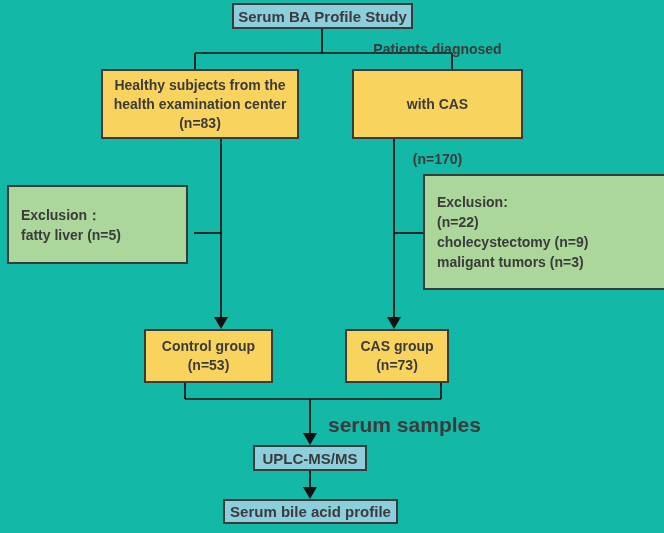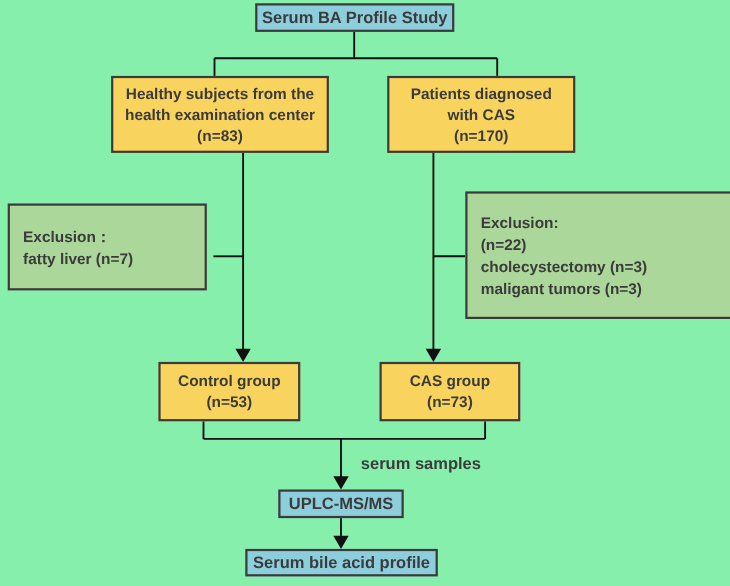--- a/index.html
+++ b/index.html
@@ -1,19 +1,19 @@
 <!DOCTYPE html>
 <html><head>
 <meta charset="utf-8">
 <style>
   html,body{margin:0;padding:0;background:#ffffff;}
   .canvas{
     position:relative;
     width:664px;height:533px;
-    background:#86efac;
+    background:#14b8a6;
     font-family:"Liberation Sans", sans-serif;
     overflow:hidden;
   }
   .wires{position:absolute;left:0;top:0;width:664px;height:533px;}
   .node{
     position:absolute;
     box-sizing:border-box;
     border:2px solid #3a3a3a;
     display:flex;
     flex-direction:column;
@@ -26,21 +26,21 @@
   .node .ln{display:block;}
   .blue{background:#8CCEDC;}
   .yellow{background:#F8D35E;}
   .green{background:#ABD79A;align-items:flex-start;text-align:left;padding-left:12px;padding-right:8px;}
   .fs14{font-size:14px;line-height:19px;}
   .fs14g{font-size:14px;line-height:20px;}
   .fs15{font-size:15px;line-height:19px;}
   .edge-label{
     position:absolute;
     font-weight:700;
-    font-size:15px;
+    font-size:21px;
     color:#3b3b3b;
     white-space:nowrap;
   }
 </style>
 </head>
 <body>
 
 <div class="canvas">
 
   <svg class="wires" width="664" height="533" viewBox="0 0 664 533" aria-hidden="true">
@@ -70,44 +70,44 @@
   <div class="node blue fs15" style="left:232px;top:3px;width:181px;height:26px;">
     <span class="ln">Serum BA Profile Study</span>
   </div>
 
   <div class="node yellow fs14" style="left:101px;top:69px;width:198px;height:70px;">
     <span class="ln">Healthy subjects from the</span>
     <span class="ln">health examination center</span>
     <span class="ln">(n=83)</span>
   </div>
 
-  <div class="node yellow fs14" style="left:352px;top:69px;width:171px;height:70px;">
+  <div class="node yellow fs14" style="left:352px;top:69px;width:171px;height:70px;gap:36px;">
     <span class="ln">Patients diagnosed</span>
     <span class="ln">with CAS</span>
     <span class="ln">(n=170)</span>
   </div>
 
   <div class="node green fs14g" style="left:7px;top:185px;width:181px;height:79px;">
     <span class="ln">Exclusion：</span>
-    <span class="ln">fatty liver (n=7)</span>
+    <span class="ln">fatty liver (n=5)</span>
   </div>
 
   <div class="node green fs14g" style="left:423px;top:174px;width:260px;height:116px;">
     <span class="ln">Exclusion:</span>
     <span class="ln">(n=22)</span>
-    <span class="ln">cholecystectomy (n=3)</span>
+    <span class="ln">cholecystectomy (n=9)</span>
     <span class="ln">maligant tumors (n=3)</span>
   </div>
 
   <div class="node yellow fs14" style="left:144px;top:329px;width:129px;height:54px;">
     <span class="ln">Control group</span>
     <span class="ln">(n=53)</span>
   </div>
 
-  <div class="node yellow fs14" style="left:345px;top:329px;width:128px;height:54px;">
+  <div class="node yellow fs14" style="left:345px;top:329px;width:104px;height:54px;">
     <span class="ln">CAS group</span>
     <span class="ln">(n=73)</span>
   </div>
 
   <div class="edge-label" style="left:328px;top:413px;">serum samples</div>
 
   <div class="node blue fs15" style="left:253px;top:445px;width:114px;height:26px;">
     <span class="ln">UPLC-MS/MS</span>
   </div>
 

